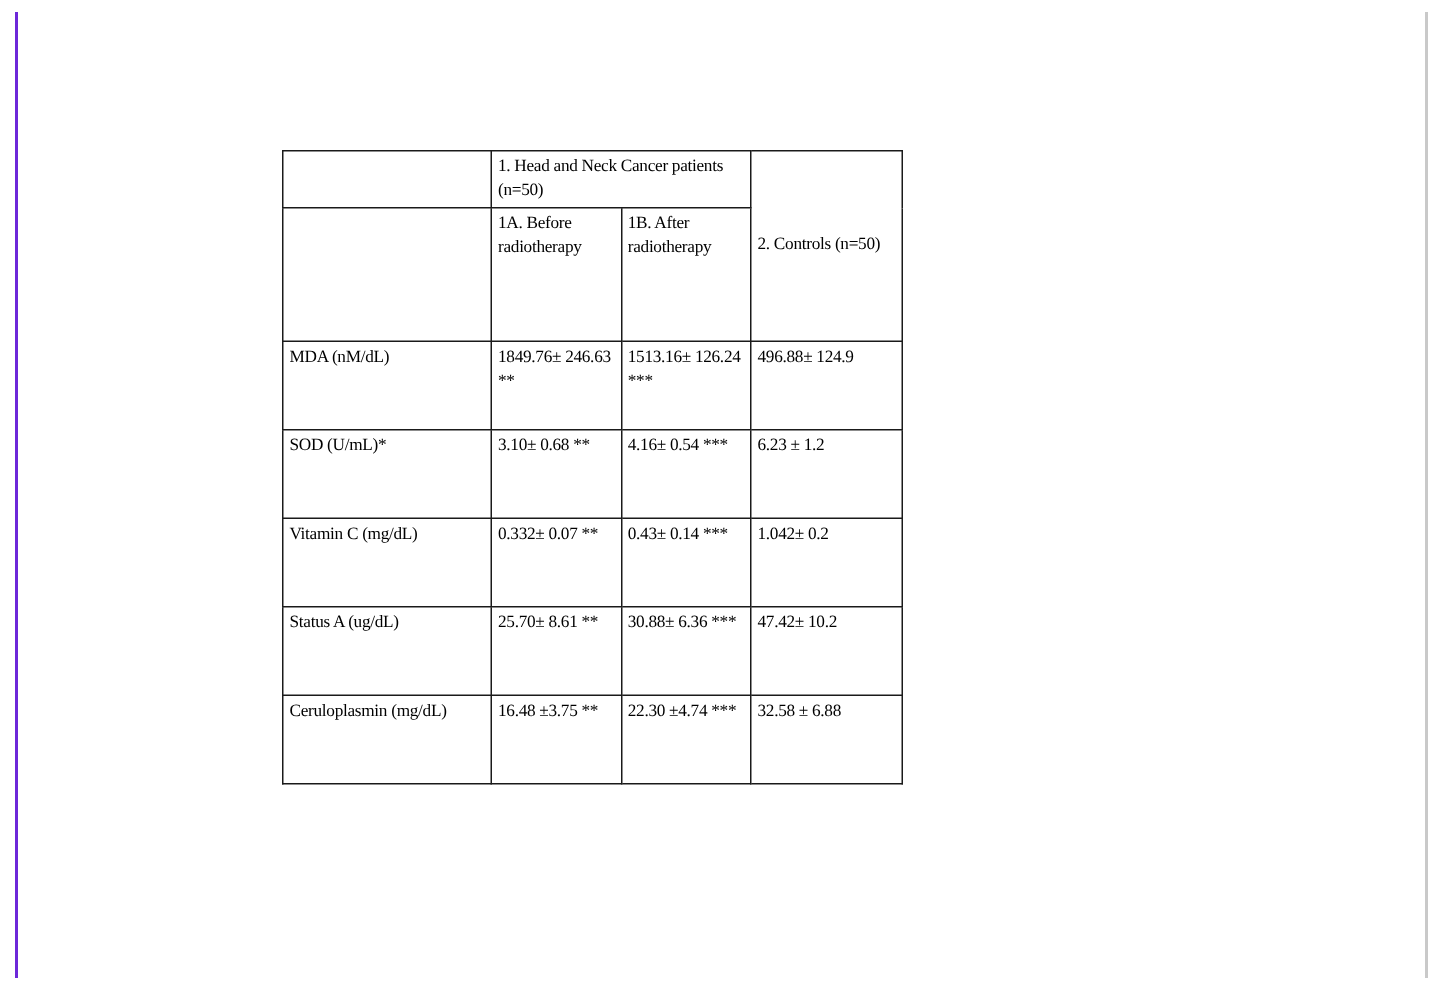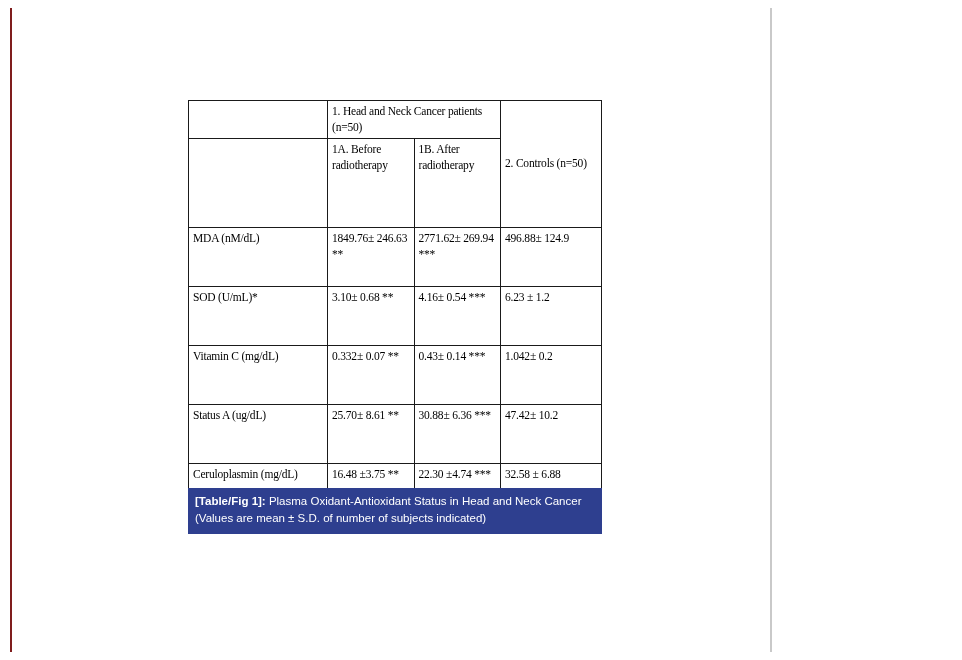--- a/index.html
+++ b/index.html
@@ -11,23 +11,23 @@
     height: 660px;
     background: #ffffff;
     font-family: "Liberation Serif", serif;
     position: relative;
     overflow: hidden;
   }
   #page-frame {
     position: absolute;
     left: 10px;
     top: 8px;
-    width: 762px;
+    width: 942px;
     height: 644px;
-    border-left: 2px solid #7f1d1d;
+    border-left: 2px solid #6d28d9;
     border-right: 2px solid #c9c9c9;
     box-sizing: border-box;
     padding-left: 48px;
   }
   #table-wrap {
     position: absolute;
     left: 176px;
     top: 92px;
     width: 414px;
   }
@@ -97,21 +97,21 @@
         </tr>
         <tr class="head-row-2">
           <td class="col-label blank-cell"></td>
           <td class="col-a">1A. Before radiotherapy</td>
           <td class="col-b">1B. After radiotherapy</td>
         </tr>
 
         <tr class="body-row">
           <td class="col-label row-label">MDA (nM/dL)</td>
           <td class="col-a val">1849.76± 246.63  **</td>
-          <td class="col-b val">2771.62± 269.94 ***</td>
+          <td class="col-b val">1513.16± 126.24 ***</td>
           <td class="col-c val">496.88± 124.9</td>
         </tr>
 
         <tr class="body-row">
           <td class="col-label row-label">SOD (U/mL)*</td>
           <td class="col-a val">3.10± 0.68 **</td>
           <td class="col-b val">4.16± 0.54 ***</td>
           <td class="col-c val">6.23 ± 1.2</td>
         </tr>
 
@@ -132,15 +132,14 @@
         <tr class="body-row">
           <td class="col-label row-label">Ceruloplasmin (mg/dL)</td>
           <td class="col-a val">16.48  ±3.75 **</td>
           <td class="col-b val">22.30  ±4.74 ***</td>
           <td class="col-c val">32.58 ± 6.88</td>
         </tr>
       </tbody>
     </table>
   </div>
 
-  <div id="caption"><b>[Table/Fig 1]:</b><span> Plasma Oxidant-Antioxidant Status in Head and Neck Cancer (Values are mean ± S.D. of number of subjects indicated)</span></div>
 
 </div>
 
 </body></html>

